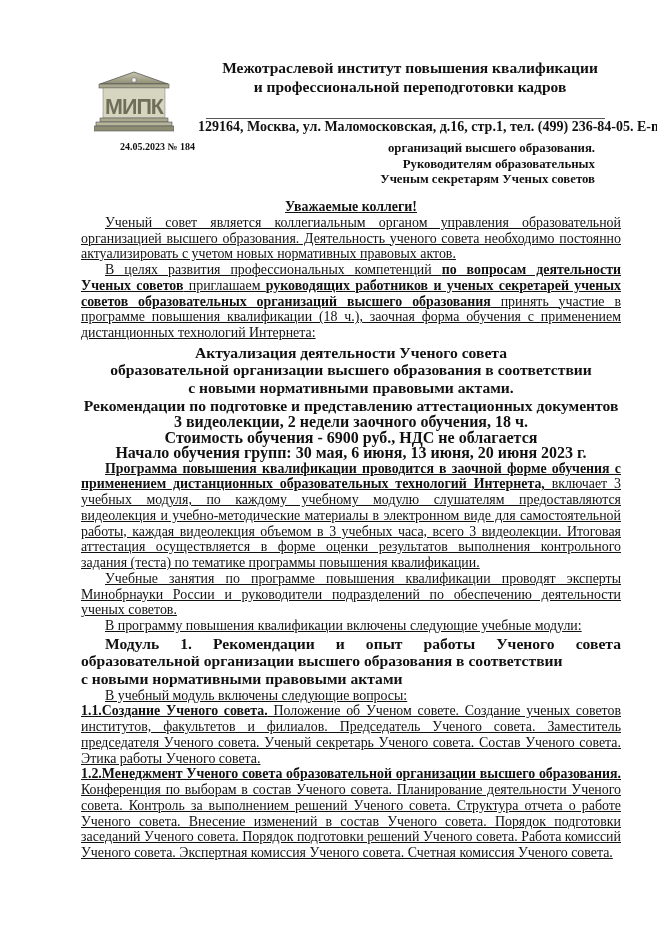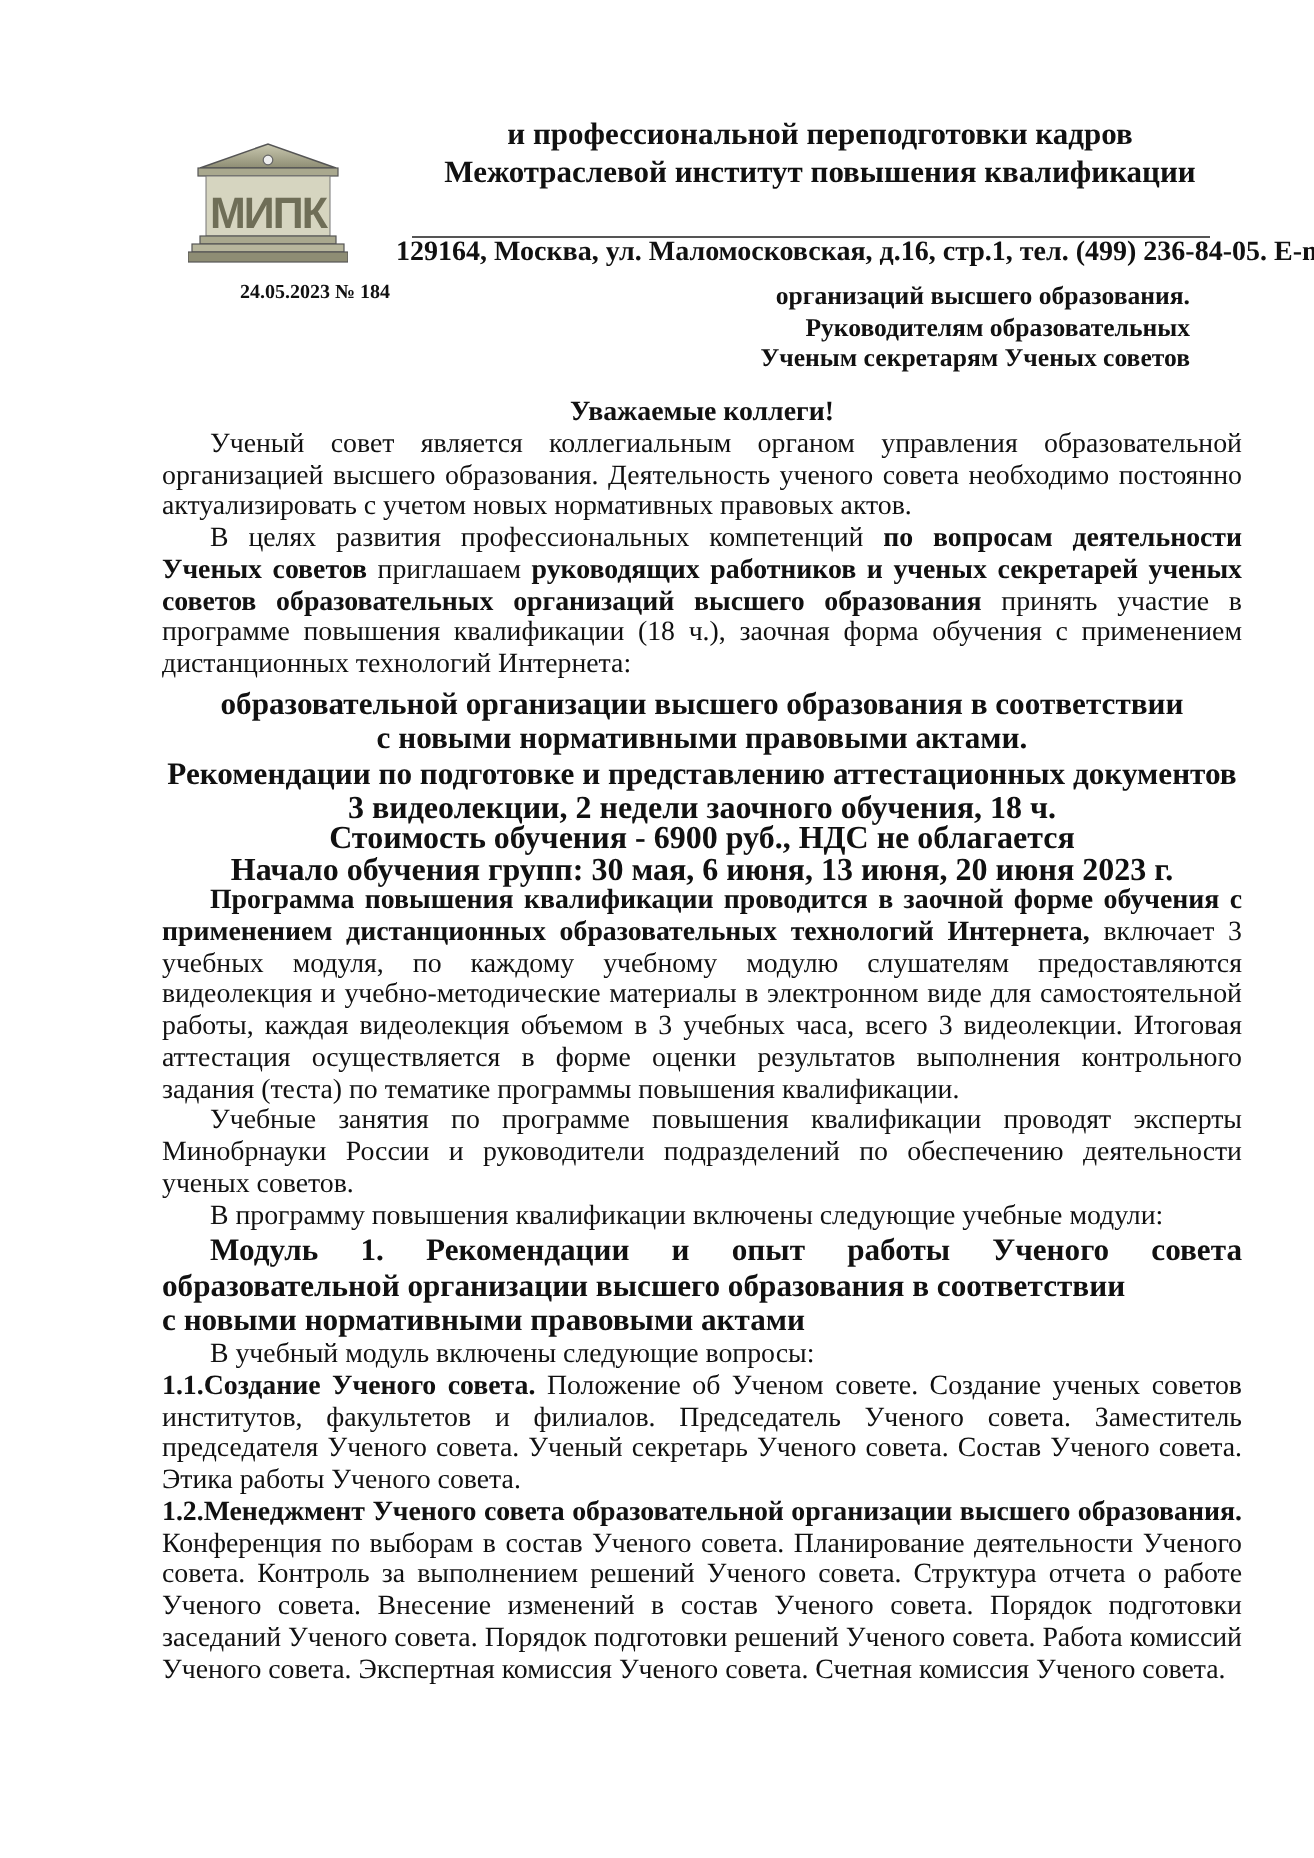--- a/index.html
+++ b/index.html
@@ -12,21 +12,21 @@
   .rule { position: absolute; left: 206px; top: 118px; width: 399px; height: 0;
           border-top: 1.6px solid #555; }
   .address { position: absolute; left: 198px; top: 121px; width: 430px; text-align: right;
              font-weight: bold; font-size: 14px; line-height: 12px; white-space: nowrap; }
   .doc-ref { position: absolute; left: 120px; top: 141px; font-weight: bold; font-size: 10px; }
   .addressee { position: absolute; left: 360px; top: 141px; width: 235px; text-align: right;
                font-weight: bold; font-size: 12.8px; line-height: 15.7px; }
   .body { position: absolute; left: 81px; top: 199px; width: 540px; font-size: 13.9px; line-height: 15.75px; }
   .justify { text-align: justify; }
   .indent { text-indent: 24px; }
-  p { margin: 0; }
+  p { margin: 0; text-decoration: underline; }
   b { font-weight: bold; }
   .salutation { font-weight: bold; text-align: center; }
   .course-title { text-align: center; font-weight: bold; font-size: 15.6px; line-height: 17.6px; margin-top: 3px; }
   .course-meta { text-align: center; font-weight: bold; font-size: 16px; line-height: 15.5px; }
   .module-title { font-weight: bold; font-size: 15.6px; line-height: 17.6px; margin-top: 1px; }
   .module-title .l1 { display: block; text-align: justify; text-align-last: justify; text-indent: 24px; }
 </style>
 </head>
 <body>
 
@@ -45,39 +45,40 @@
       <rect x="5" y="14" width="70" height="4" fill="#a9a88e" stroke="#555" stroke-width="0.6"></rect>
       <rect x="9" y="18" width="62" height="30" fill="#d6d5c0" stroke="#777" stroke-width="0.5"></rect>
       <text x="40" y="44" text-anchor="middle" font-family="Liberation Sans, sans-serif" font-weight="bold" font-size="22" fill="#6f6e57" letter-spacing="-1" textLength="58" lengthAdjust="spacingAndGlyphs">МИПК</text>
       <rect x="6" y="48" width="68" height="4" fill="#a9a88e" stroke="#555" stroke-width="0.6"></rect>
       <rect x="2" y="52" width="76" height="4" fill="#b7b69c" stroke="#555" stroke-width="0.6"></rect>
       <rect x="0" y="56" width="80" height="5" fill="#8e8d74" stroke="#555" stroke-width="0.6"></rect>
     </svg>
   </div>
 
   <div class="org-title">
+    <div>Межотраслевой институт повышения квалификации</div>
     <div>и профессиональной переподготовки кадров</div>
-    <div>Межотраслевой институт повышения квалификации</div>
   </div>
   <div class="rule"></div>
   <div class="address">129164, Москва, ул. Маломосковская, д.16, стр.1, тел. (499) 236-84-05. E-mail: mipk@mipk-webinar.ru</div>
 
   <div class="doc-ref">24.05.2023 № 184</div>
   <div class="addressee">
     <div>организаций высшего образования.</div>
     <div>Руководителям образовательных</div>
     <div>Ученым секретарям Ученых советов</div>
   </div>
 
   <div class="body">
     <p class="salutation">Уважаемые коллеги!</p>
     <p class="justify indent">Ученый совет является коллегиальным органом управления образовательной организацией высшего образования. Деятельность ученого совета необходимо постоянно актуализировать с учетом новых нормативных правовых актов.</p>
     <p class="justify indent"><span>В целях развития профессиональных компетенций </span><b>по вопросам деятельности Ученых советов</b><span> приглашаем </span><b>руководящих работников и ученых секретарей ученых советов образовательных организаций высшего образования</b><span> принять участие в программе повышения квалификации (18 ч.), заочная форма обучения с применением дистанционных технологий Интернета:</span></p>
 
     <div class="course-title">
+      <div>Актуализация деятельности Ученого совета</div>
       <div>образовательной организации высшего образования в соответствии</div>
       <div>с новыми нормативными правовыми актами.</div>
       <div style="white-space:nowrap;margin-left:-10px;margin-right:-10px;">Рекомендации по подготовке и представлению аттестационных документов</div>
     </div>
     <div class="course-meta">
       <div>3 видеолекции, 2 недели заочного обучения, 18 ч.</div>
       <div>Стоимость обучения - 6900 руб., НДС не облагается</div>
       <div>Начало обучения групп: 30 мая, 6 июня, 13 июня, 20 июня 2023 г.</div>
     </div>
 

